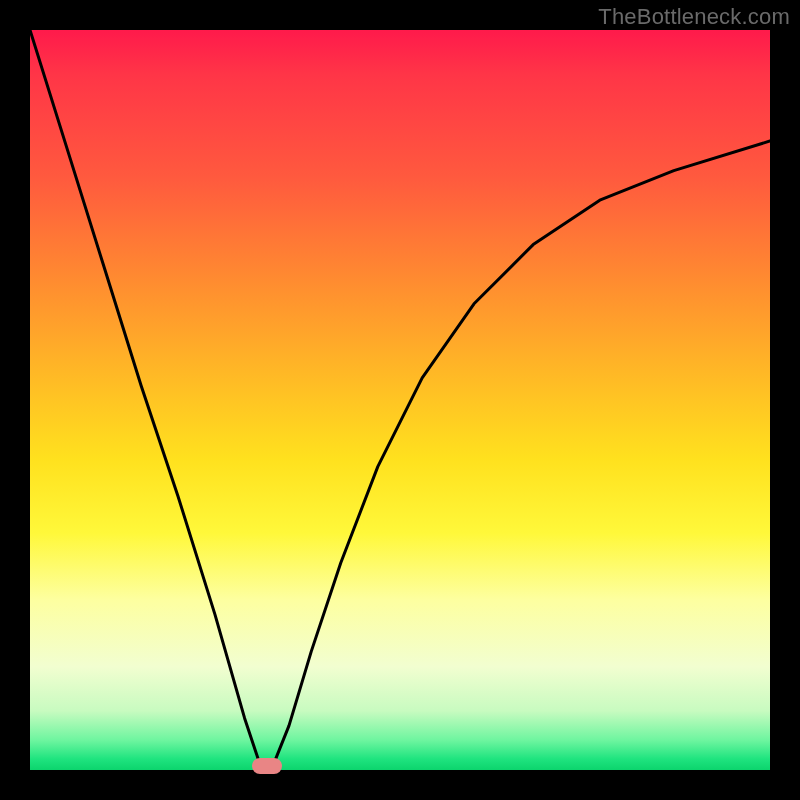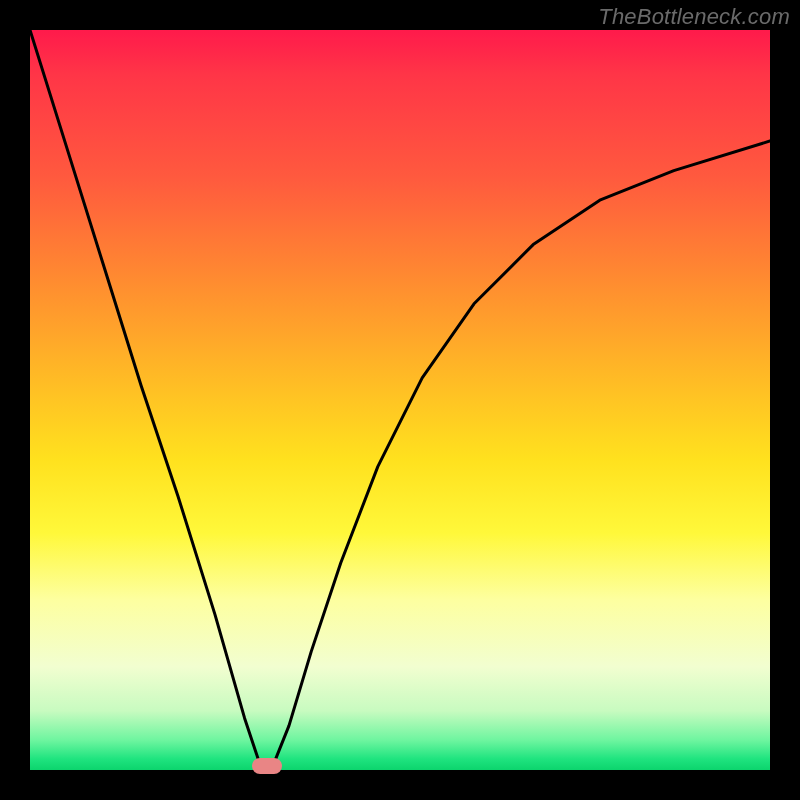--- a/index.html
+++ b/index.html
@@ -14,21 +14,20 @@
   }
 
   .watermark {
     position: absolute;
     top: 4px;
     right: 10px;
     color: #6a6a6a;
     font-size: 22px;
     font-weight: 500;
     letter-spacing: 0.2px;
-    font-style: italic;
   }
 
   .plot-container {
     position: absolute;
     top: 30px;
     left: 30px;
     width: 740px;
     height: 740px;
     background: linear-gradient(to bottom,
       #ff1a4b 0%,

